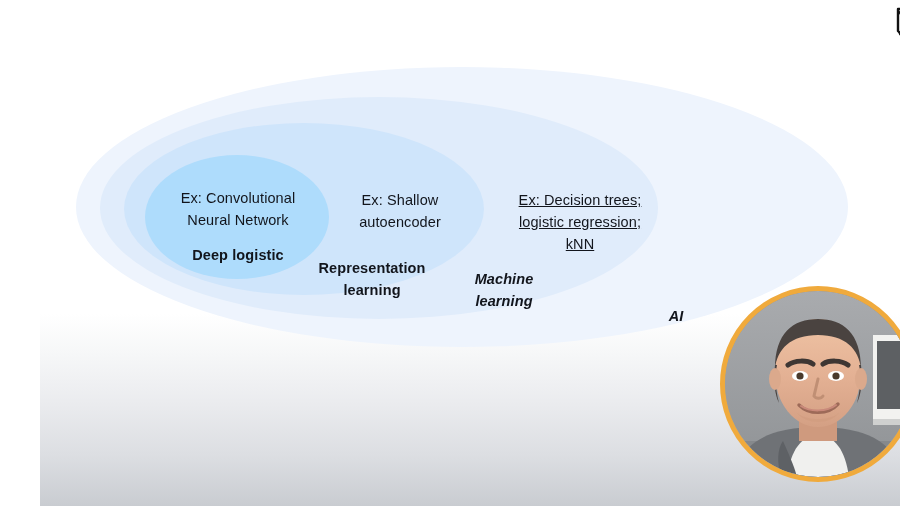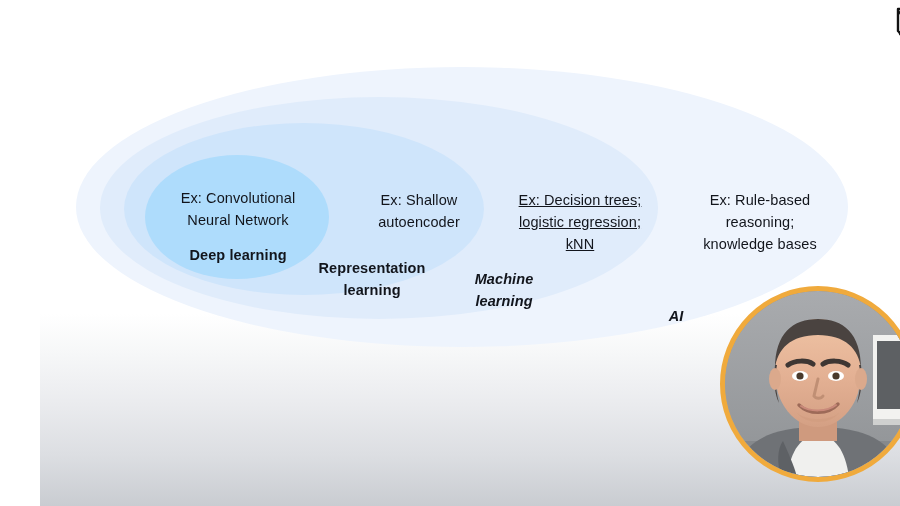--- a/index.html
+++ b/index.html
@@ -79,21 +79,21 @@
     letter-spacing: 0.1px;
     white-space: pre-line;
   }
   .label.heavy {
     font-weight: 600;
   }
 
   #ex-dl     { left: 110px; top: 188px; width: 176px; }
   #name-dl   { left: 110px; top: 245px; width: 176px; }
 
-  #ex-rl     { left: 303px; top: 190px; width: 152px; }
+  #ex-rl     { left: 284px; top: 190px; width: 152px; }
   #name-rl   { left: 264px; top: 258px; width: 136px; }
 
   #ex-ml     { left: 450px; top: 190px; width: 180px; text-decoration: underline; }
   #name-ml   { left: 410px; top: 269px; width: 108px; font-style: italic; }
 
   #ex-ai     { left: 638px; top: 190px; width: 164px; }
   #name-ai   { left: 600px; top: 306px; width: 72px; font-style: italic; }
 
   
   #logo {
@@ -141,36 +141,33 @@
 
   <div id="venn">
 
     <div class="ellipse" id="ellipse-ai"></div>
     <div class="ellipse" id="ellipse-ml"></div>
     <div class="ellipse" id="ellipse-rl"></div>
     <div class="ellipse" id="ellipse-dl"></div>
 
     <div class="label" id="ex-dl">Ex: Convolutional
 Neural Network</div>
-    <div class="label heavy" id="name-dl">Deep learning</div>
+    <div class="label heavy" id="name-dl">Deep logistic</div>
 
     <div class="label" id="ex-rl">Ex: Shallow
 autoencoder</div>
     <div class="label heavy" id="name-rl">Representation
 learning</div>
 
     <div class="label" id="ex-ml">Ex: Decision trees;
 logistic regression;
 kNN</div>
     <div class="label heavy" id="name-ml">Machine
 learning</div>
 
-    <div class="label" id="ex-ai">Ex: Rule-based
-reasoning;
-knowledge bases</div>
     <div class="label heavy" id="name-ai">AI</div>
   </div>
 
   <div id="logo">
     <svg viewBox="0 0 36 36" width="36" height="36" aria-hidden="true">
       <path d="M6 2 H24 L30 8 V30 H12 L6 24 Z" fill="none" stroke="#111111" stroke-width="2.4" stroke-linejoin="round"></path>
       <path d="M9.5 5.5 L26.5 26.5 M26.5 5.5 L9.5 26.5" fill="none" stroke="#111111" stroke-width="5.2" stroke-linecap="round"></path>
       <path d="M9.5 5.5 L26.5 26.5 M26.5 5.5 L9.5 26.5" fill="none" stroke="#ffffff" stroke-width="1.6" stroke-linecap="round"></path>
     </svg>
   </div>

